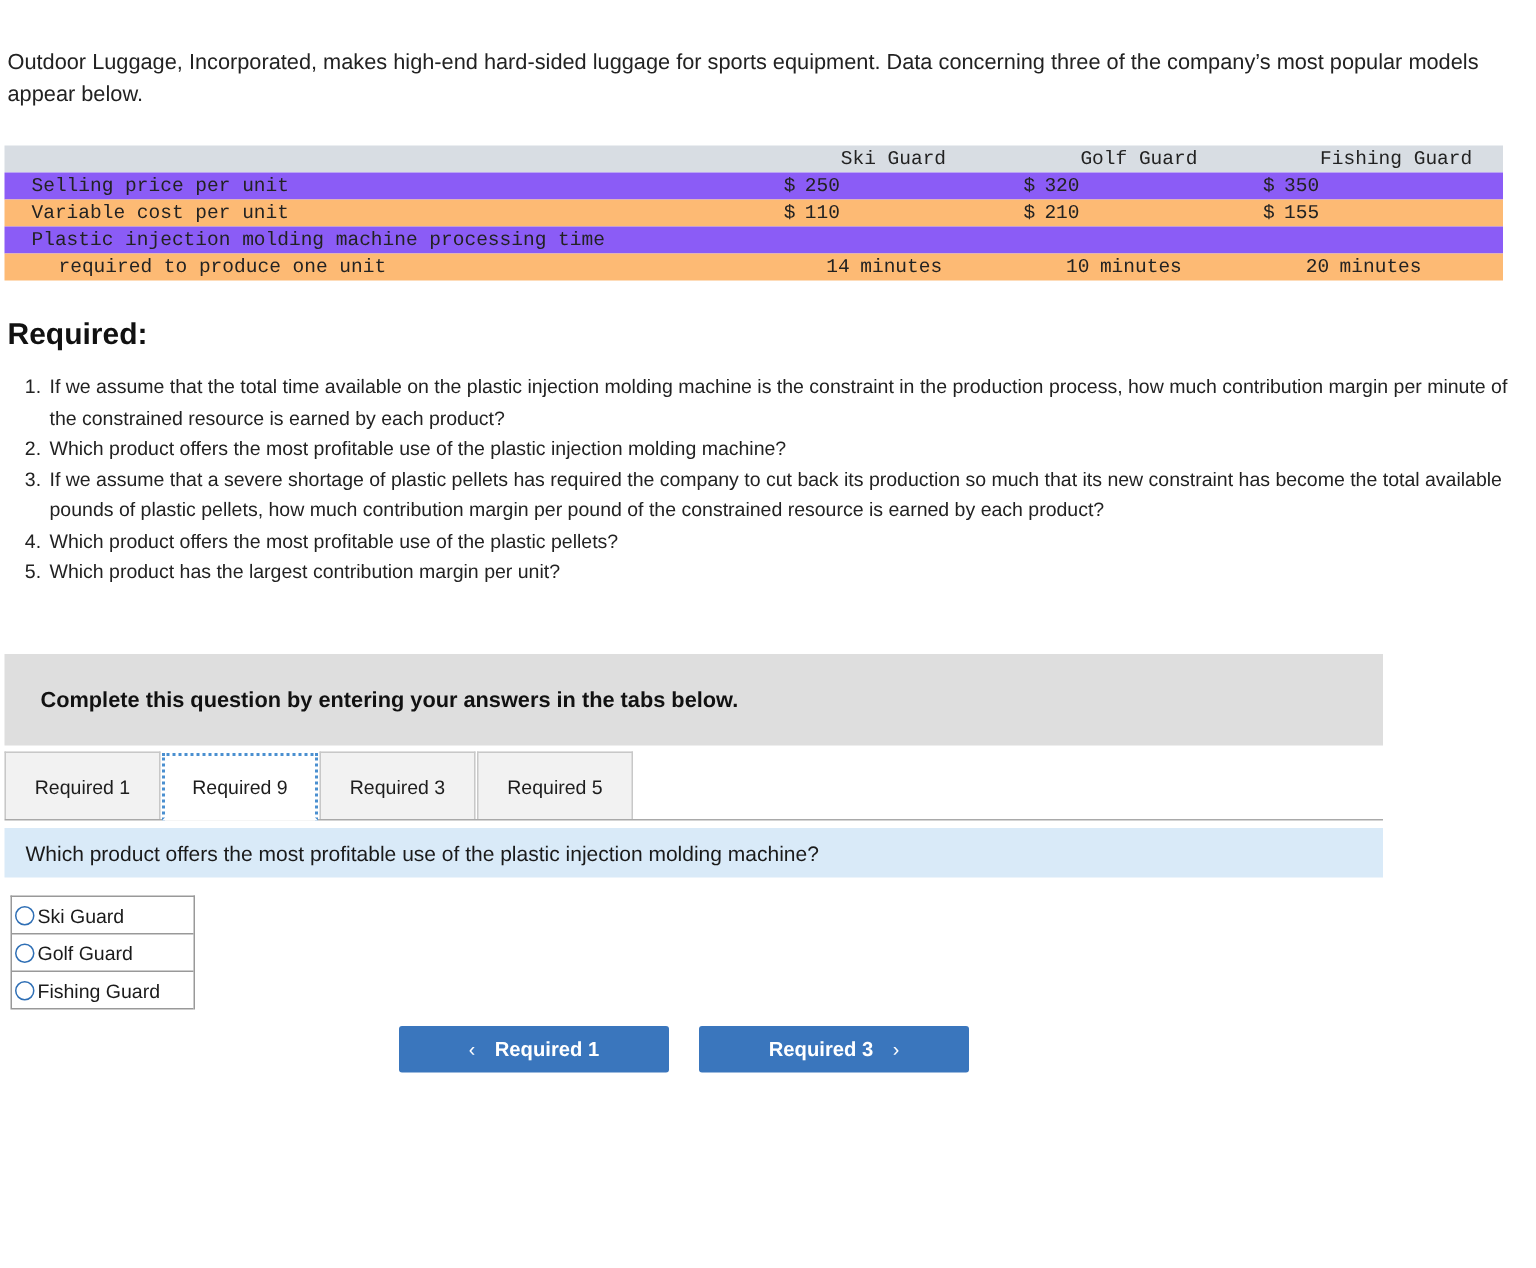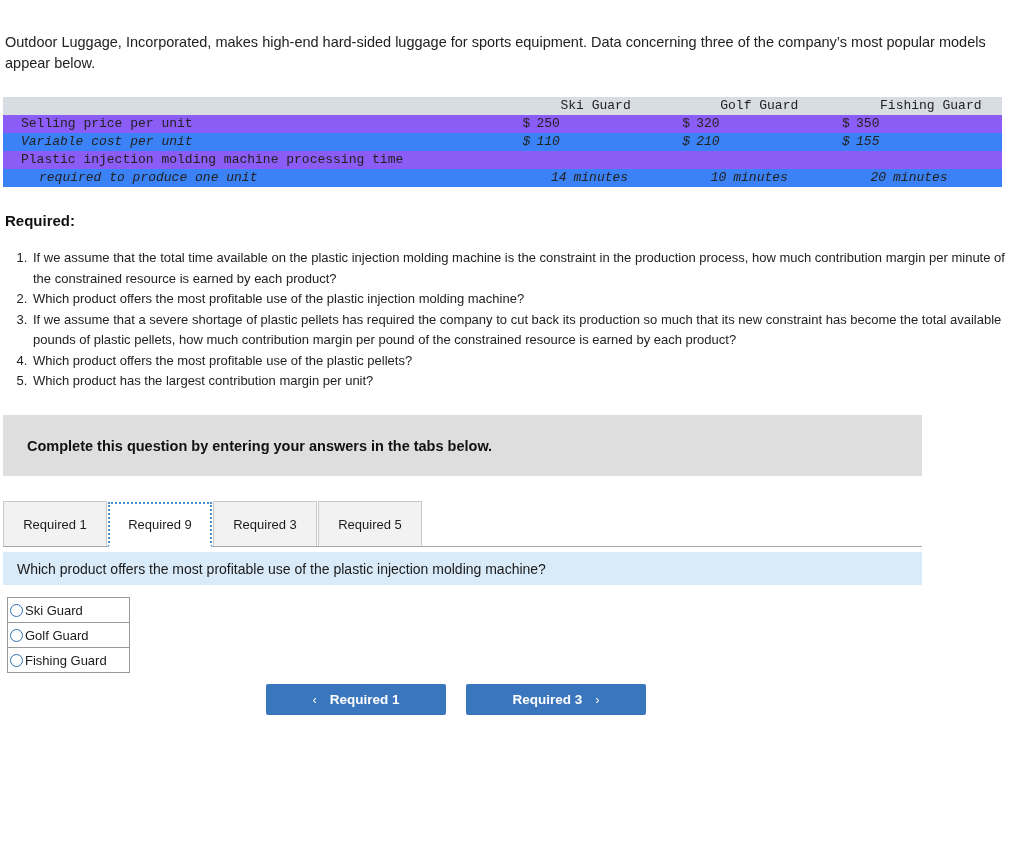--- a/index.html
+++ b/index.html
@@ -44,54 +44,54 @@
     padding: 1px 0 1px 0;
     vertical-align: top;
     font-weight: normal;
     white-space: pre;
   }
   .data-table .c-label { width: 520px; padding-left: 18px; text-align: left; }
   .data-table .c-num   { width: 160px; text-align: left; }
   .data-table thead th { background: #d8dde3; }
   .data-table thead th.c-label { background: #d8dde3; }
   .data-table thead th.c-num { text-align: left; padding-left: 38px; }
-  .row-stripe { background: #3b82f6; font-style: italic; }
+  .row-stripe { background: #fdba74; }
   .row-plain  { background: #8b5cf6; }
   .num-right { display: inline-block; width: 30px; text-align: right; }
   .num-unit  { padding-left: 7px; }
   .dollar { display: inline-block; width: 14px; }
   .indent2 { padding-left: 36px !important; }
 
   
   .req-head {
     position: absolute;
     left: 5px;
     top: 212px;
-    font-size: 15px;
+    font-size: 20px;
     font-weight: bold;
     color: #111;
   }
   .req-list {
     position: absolute;
     left: 5px;
     top: 248px;
     width: 1000px;
     margin: 0;
     padding-left: 26px;
     font-size: 13px;
     line-height: 20.5px;
     color: #222;
   }
   .req-list li { margin: 0 0 0 0; padding-left: 2px; }
 
   
   .gray-banner {
     position: absolute;
     left: 3px;
-    top: 415px;
+    top: 436px;
     width: 919px;
     height: 61px;
     background: #dedede;
     display: flex;
     align-items: center;
   }
   .gray-banner .gb-text {
     padding-left: 24px;
     font-size: 14.5px;
     font-weight: bold;

